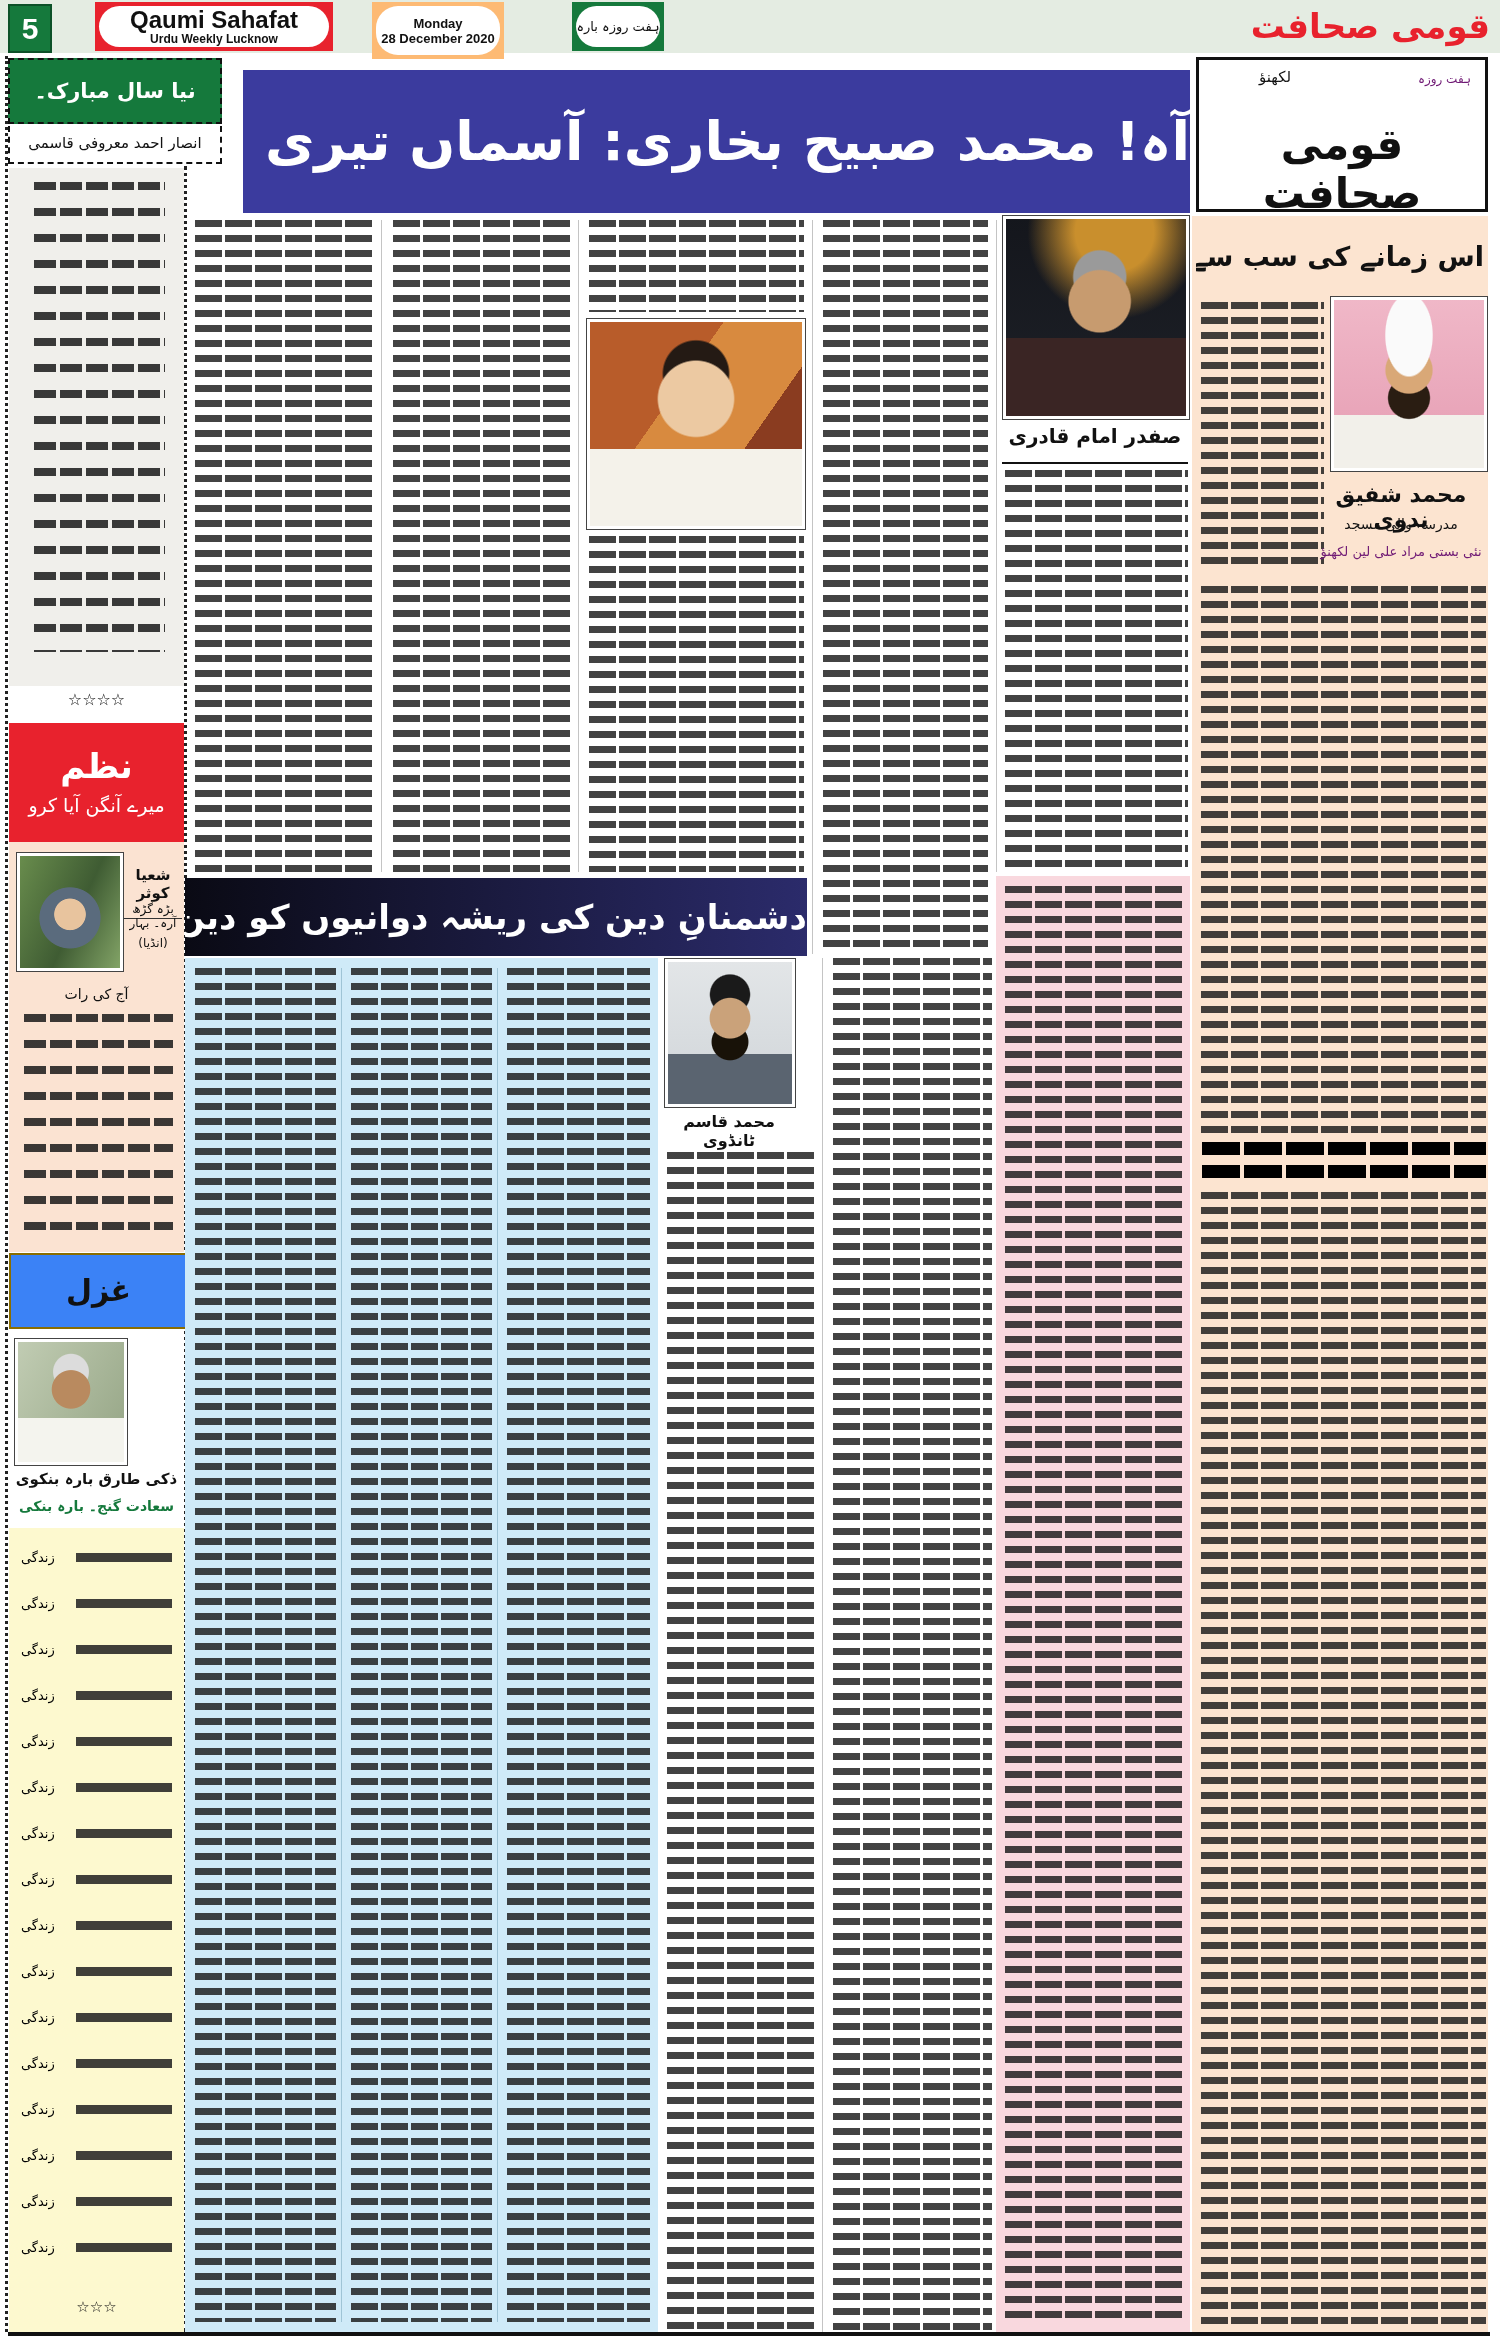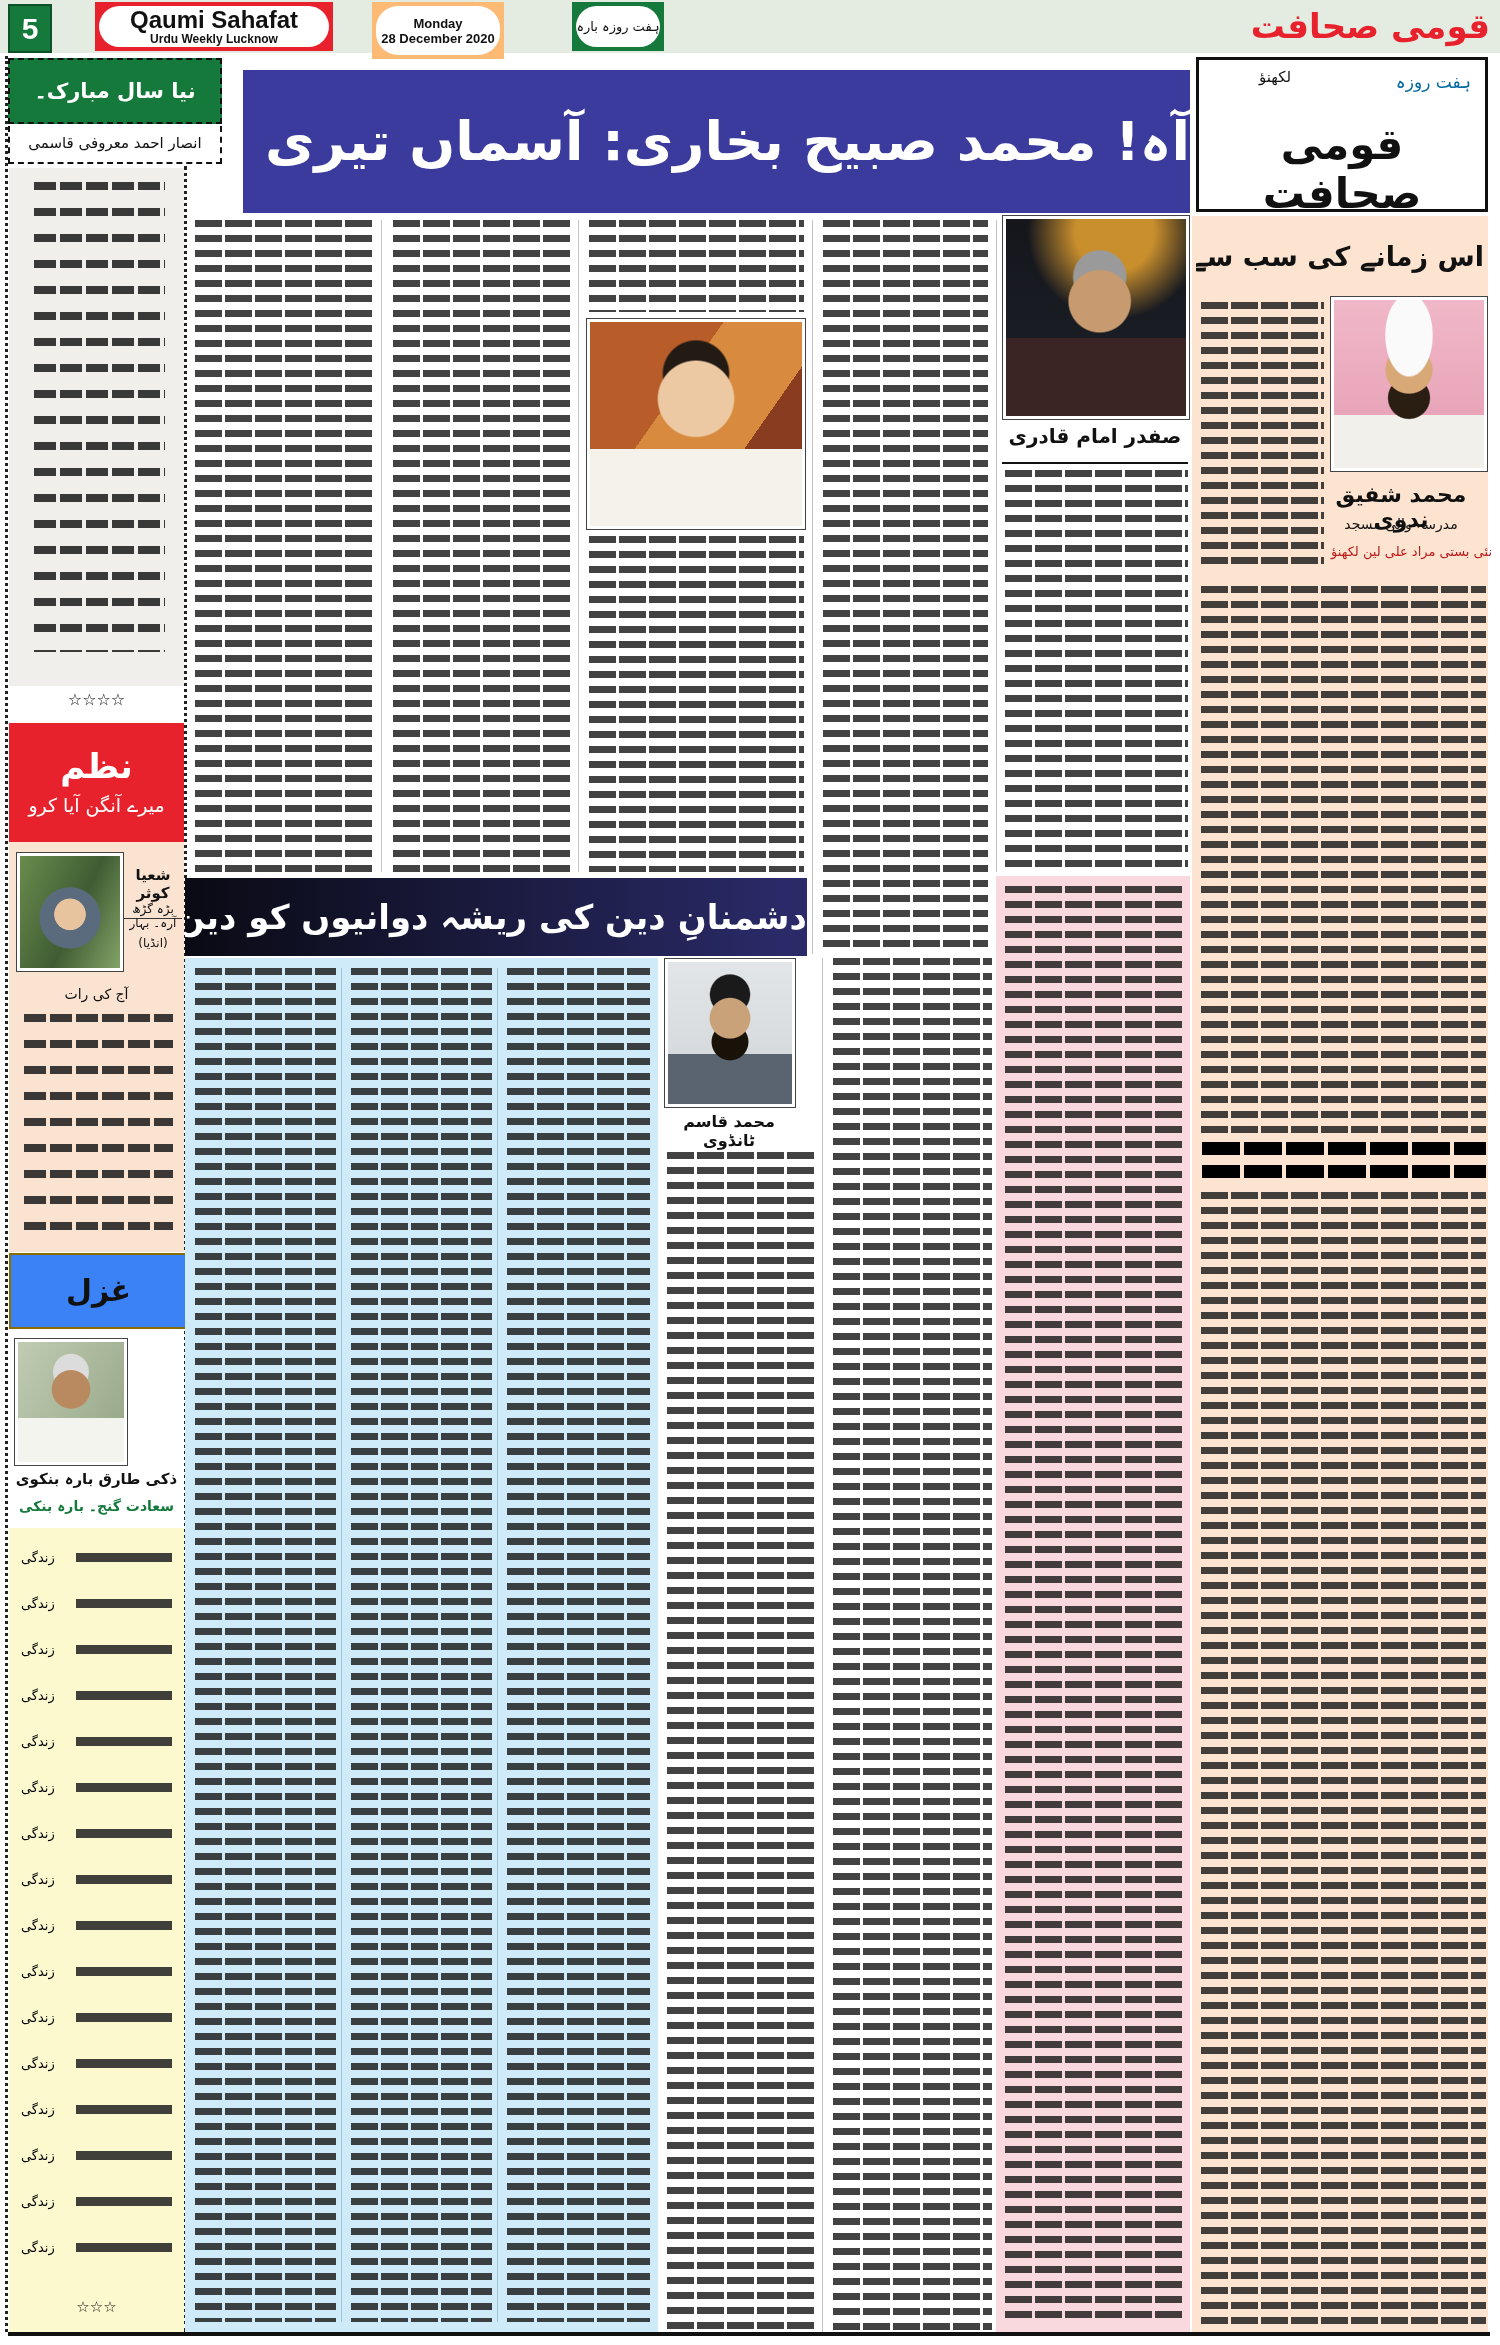--- a/index.html
+++ b/index.html
@@ -217,38 +217,38 @@
          linear-gradient(#e3e6e8,#cfd4d8);"></div>
   <div class="abs ctr ur" style="left:664px;top:1112px;width:130px;font-size:16px;font-weight:bold;color:#111;">محمد قاسم ٹانڈوی</div>
   <div class="sim" style="left:664px;top:1152px;width:152px;height:1180px;--gap:#fff;"></div>
   <div class="vrule" style="left:822px;top:958px;height:1374px;"></div>
   <div class="sim" style="left:830px;top:958px;width:162px;height:1374px;--gap:#fff;"></div>
 
   <div class="abs" style="left:996px;top:876px;width:194px;height:1456px;background:#f9d8de;"></div>
   <div class="sim" style="left:1002px;top:886px;width:182px;height:1438px;--gap:#f9d8de;"></div>
 
   <div class="abs" style="left:1196px;top:57px;width:292px;height:155px;background:#fff;border:3px solid #111;box-sizing:border-box;">
-    <div class="abs ur" style="right:14px;top:12px;font-size:17px;color:#0369a1;">ہفت روزہ</div>
+    <div class="abs ur" style="right:14px;top:12px;font-size:12px;color:#701a75;">ہفت روزہ</div>
     <div class="abs ur" style="left:60px;top:8px;font-size:15px;color:#111;">لکھنؤ</div>
     <div class="abs ctr ur" style="left:0;top:60px;width:100%;font-size:42px;font-weight:bold;color:#111;">قومی صحافت</div>
   </div>
 
   <div class="abs" style="left:1192px;top:216px;width:296px;height:2116px;background:#fce4d0;"></div>
   <div class="abs ctr ur" style="left:1196px;top:228px;width:288px;height:60px;font-size:27px;font-weight:bold;color:#111;line-height:58px;white-space:nowrap;overflow:hidden;">اس زمانے کی سب سے بڑی بیماری</div>
 
   <div class="sim" style="left:1198px;top:302px;width:126px;height:266px;--gap:#fce4d0;"></div>
   <div class="photo" style="left:1330px;top:296px;width:156px;height:174px;background:
          radial-gradient(ellipse at 50% 22%, #fafafa 0 21%, transparent 22%),
          radial-gradient(circle at 50% 42%, #d9a877 0 18%, transparent 19%),
          radial-gradient(circle at 50% 58%, #2a1d12 0 16%, transparent 17%),
          linear-gradient(#0000 0 68%, #f2f0ea 68%),
          linear-gradient(#f0b8c8,#e59cb2);"></div>
   <div class="abs ctr ur" style="left:1316px;top:482px;width:170px;font-size:22px;font-weight:bold;color:#111;">محمد شفیق ندوی</div>
   <div class="abs ctr ur" style="left:1316px;top:516px;width:170px;font-size:14px;color:#111;">مدرسہ والی مسجد</div>
-  <div class="abs ctr ur" style="left:1310px;top:544px;width:182px;font-size:13px;color:#b91c1c;text-align:right;">نئی بستی مراد علی لین لکھنؤ</div>
+  <div class="abs ctr ur" style="left:1310px;top:544px;width:182px;font-size:13px;color:#701a75;">نئی بستی مراد علی لین لکھنؤ</div>
 
   <div class="sim" style="left:1198px;top:586px;width:288px;height:550px;--gap:#fce4d0;"></div>
   <div class="sim-bold" style="left:1198px;top:1142px;width:288px;height:44px;--gap:#fce4d0;"></div>
   <div class="sim" style="left:1198px;top:1192px;width:288px;height:1136px;--gap:#fce4d0;"></div>
 
   <div class="abs" style="left:8px;top:2332px;width:1482px;height:4px;background:#111;"></div>
 
 </div>
 
 </body></html>

